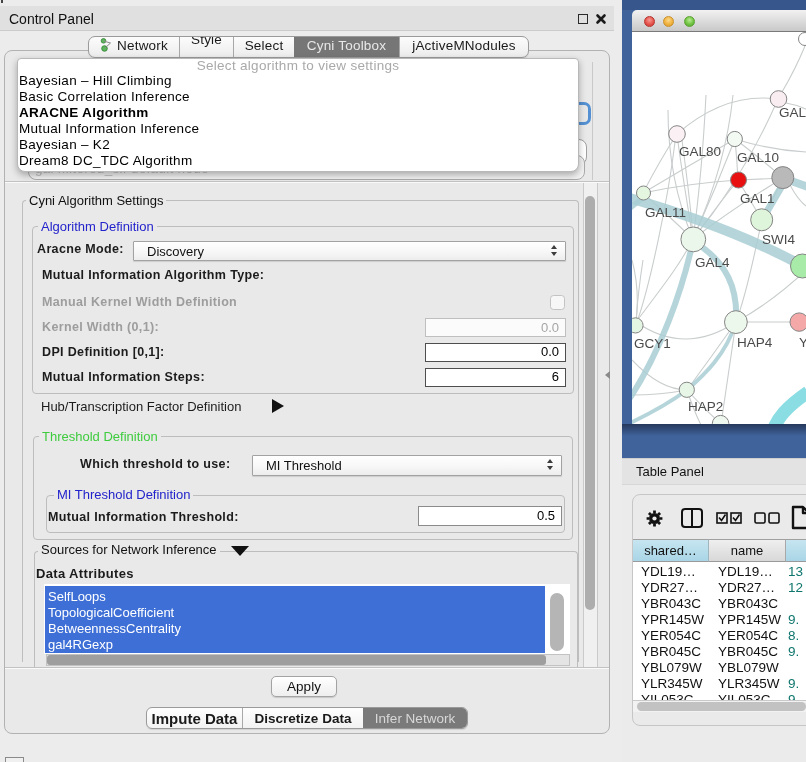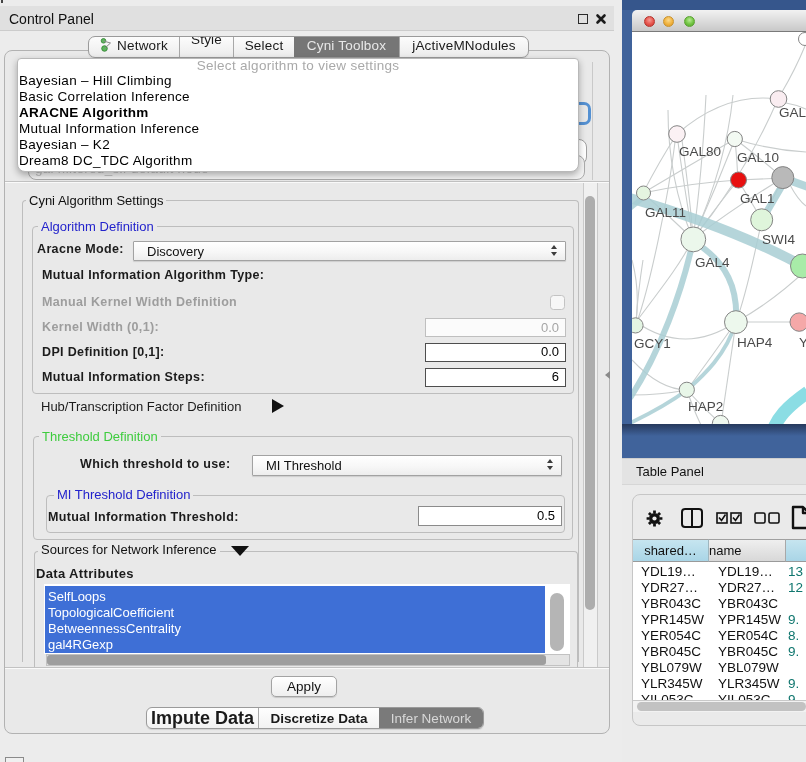--- a/index.html
+++ b/index.html
@@ -104,21 +104,21 @@
 <div class="abs" style="left:44px;top:584px;width:526px;height:70px;background:#fff;"></div>
 <div class="abs" style="left:45px;top:586px;width:500px;height:67px;background:#3E6FD6;color:#fff;font-size:13px;line-height:16px;padding:3px 0 0 3px;">SelfLoops<br>TopologicalCoefficient<br>BetweennessCentrality<br>gal4RGexp</div>
 <div class="abs" style="left:550px;top:593px;width:14px;height:58px;background:#b5b5b5;border-radius:7px;"></div>
 
 <div class="abs" style="left:46px;top:654px;width:524px;height:12px;background:#E4E4E4;border:1px solid #c2c2c2;"></div>
 <div class="abs" style="left:47px;top:655px;width:499px;height:10px;background:#9e9e9e;border-radius:3px;"></div>
 
 <div class="abs" style="left:271px;top:676px;width:66px;height:21px;background:linear-gradient(#ffffff,#eeeeee);border:1px solid #a3a3a3;border-radius:5px;box-shadow:0 1px 1px rgba(0,0,0,0.15);font-size:13.5px;color:#111;text-align:center;line-height:19px;">Apply</div>
 
 <div class="abs" style="left:146px;top:707px;height:22px;display:flex;border:1px solid #9a9a9a;border-radius:6px;overflow:hidden;background:linear-gradient(#FEFEFE,#F2F2F2);box-shadow:0 1px 1px rgba(0,0,0,0.1);">
-  <div style="width:112px;border-right:1px solid #a8a8a8;font-size:18px;font-weight:bold;color:#1a1a1a;display:flex;align-items:center;justify-content:center;">Impute Data</div>
+  <div style="width:96px;border-right:1px solid #a8a8a8;font-size:15px;font-weight:bold;color:#1a1a1a;display:flex;align-items:center;justify-content:center;">Impute Data</div>
   <div style="width:120px;font-size:13.5px;font-weight:bold;color:#1a1a1a;display:flex;align-items:center;justify-content:center;">Discretize Data</div>
   <div style="width:104px;font-size:13.5px;font-weight:bold;color:#d8d8d8;background:#7a7a7a;display:flex;align-items:center;justify-content:center;font-weight:normal;">Infer Network</div>
 </div>
 
 <div class="abs" style="left:605px;top:371px;width:0;height:0;border-top:4px solid transparent;border-bottom:4px solid transparent;border-right:5px solid #8a8a8a;"></div>
 
 <div class="abs" style="left:5px;top:757px;width:19px;height:12px;border:1.5px solid #8a8a8a;background:#f0f0f0;"></div>
 
 <div class="abs" style="left:88px;top:36px;height:22px;display:flex;border:1px solid #9a9a9a;border-radius:7px;overflow:hidden;background:linear-gradient(#FCFCFC,#ECECEC);box-shadow:0 1px 1px rgba(0,0,0,0.1);">
   <div style="width:91px;border-right:1px solid #a8a8a8;font-size:13.5px;letter-spacing:0.2px;color:#1a1a1a;display:flex;align-items:center;justify-content:center;padding-bottom:4px;">
@@ -268,21 +268,21 @@
         <rect x="1" y="1" width="10" height="10" rx="1.5"></rect>
         <rect x="15" y="1" width="10" height="10" rx="1.5"></rect>
       </g>
 </svg>
 <svg class="abs" style="left:791px;top:505px;" width="20" height="25" viewBox="0 0 20 25">
  <path d="M2 2 H12 L18 8 V23 H2 Z" fill="#EAEAEA" stroke="#111" stroke-width="2.4" stroke-linejoin="round"></path>
  <path d="M12 2 V8 H18" fill="none" stroke="#111" stroke-width="2.4" stroke-linejoin="round"></path>
 </svg>
 
 <div class="abs" style="left:633px;top:539px;width:76px;height:23px;background:linear-gradient(#c6e5f0,#a9d5e6);border-right:1px solid #9fb6be;border-top:1px solid #a0a0a0;border-bottom:1px solid #9a9a9a;font-size:13px;color:#111;text-align:center;line-height:22px;">shared…</div>
-<div class="abs" style="left:709px;top:539px;width:77px;height:23px;background:linear-gradient(#efefef,#d8d8d8);border-right:1px solid #a8a8a8;border-top:1px solid #a0a0a0;border-bottom:1px solid #9a9a9a;font-size:13px;color:#111;line-height:22px;">name</div>
+<div class="abs" style="left:709px;top:539px;width:77px;height:23px;background:linear-gradient(#efefef,#d8d8d8);border-right:1px solid #a8a8a8;border-top:1px solid #a0a0a0;border-bottom:1px solid #9a9a9a;font-size:13px;color:#111;text-align:center;line-height:22px;">name</div>
 <div class="abs" style="left:786px;top:539px;width:20px;height:23px;background:linear-gradient(#c6e5f0,#a9d5e6);border-top:1px solid #a0a0a0;border-bottom:1px solid #9a9a9a;"></div>
 
 <div class="abs" style="left:633px;top:562px;width:173px;height:138px;background:#fff;overflow:hidden;text-decoration:underline;">
   <div style="position:absolute;left:8px;top:2px;font-size:13.5px;color:#111;line-height:16px;">YDL19…<br>YDR27…<br>YBR043C<br>YPR145W<br>YER054C<br>YBR045C<br>YBL079W<br>YLR345W<br>YIL053C</div>
   <div style="position:absolute;left:85px;top:2px;font-size:13.5px;color:#111;line-height:16px;">YDL19…<br>YDR27…<br>YBR043C<br>YPR145W<br>YER054C<br>YBR045C<br>YBL079W<br>YLR345W<br>YIL053C</div>
   <div style="position:absolute;left:155px;top:2px;font-size:13.5px;color:#0f766e;line-height:16px;">13<br>12<br>&nbsp;<br>9.<br>8.<br>9.<br>&nbsp;<br>9.<br>9.</div>
 </div>
 
 <div class="abs" style="left:633px;top:700px;width:173px;height:12px;background:#F2F2F2;border-top:1px solid #c9c9c9;"></div>
 <div class="abs" style="left:637px;top:701.5px;width:169px;height:9px;background:#c2c2c2;border-radius:4.5px;"></div>

